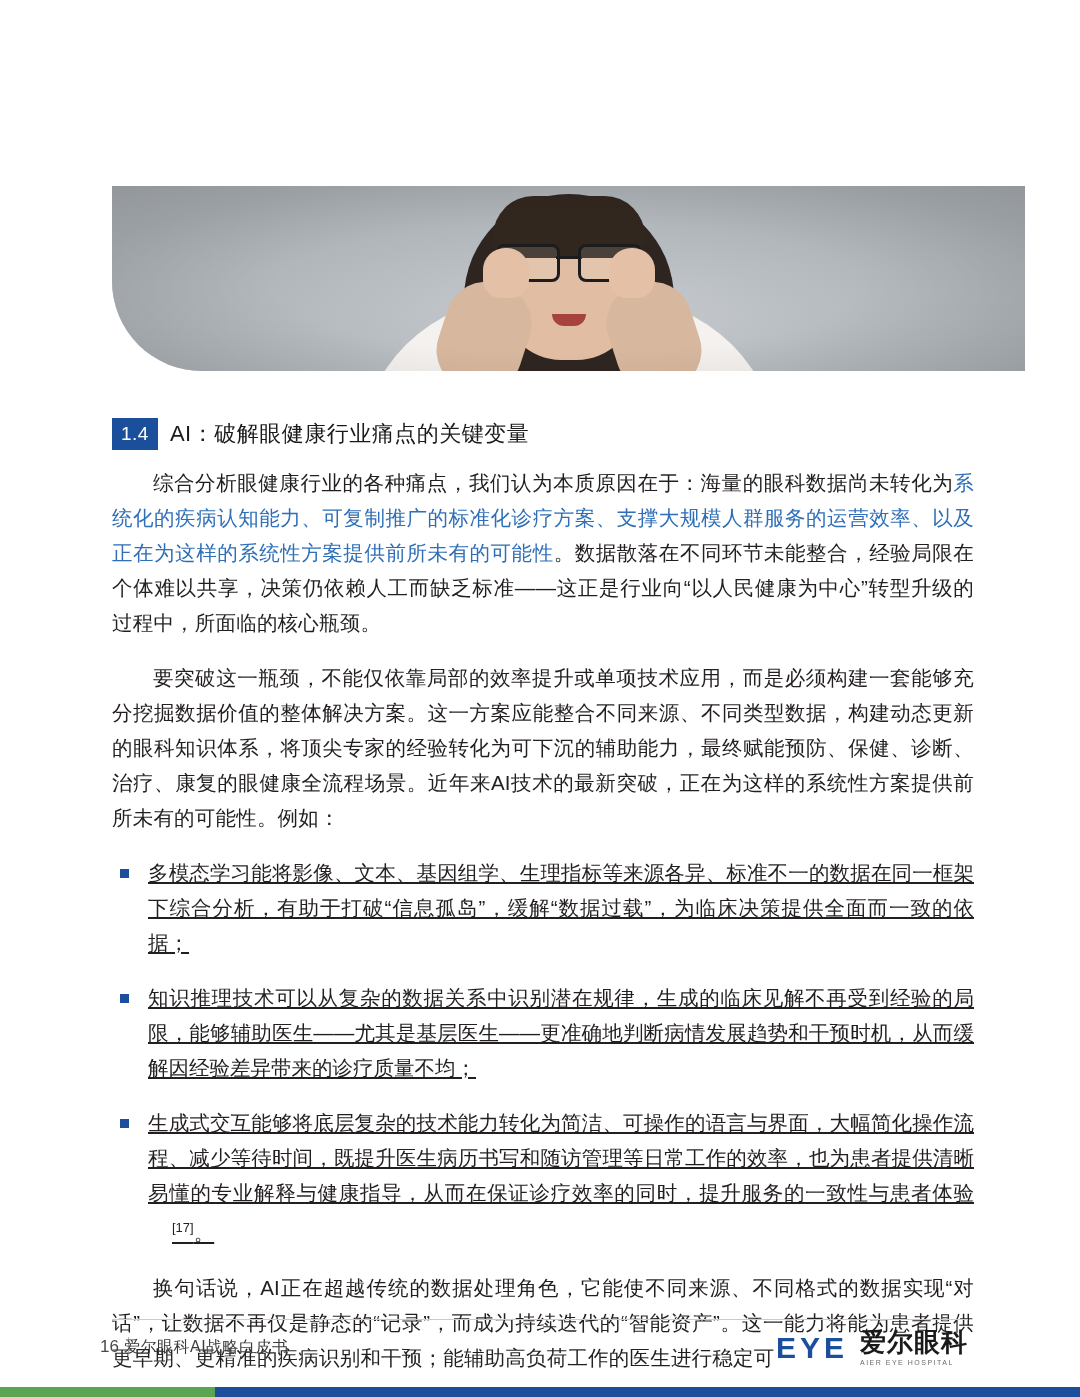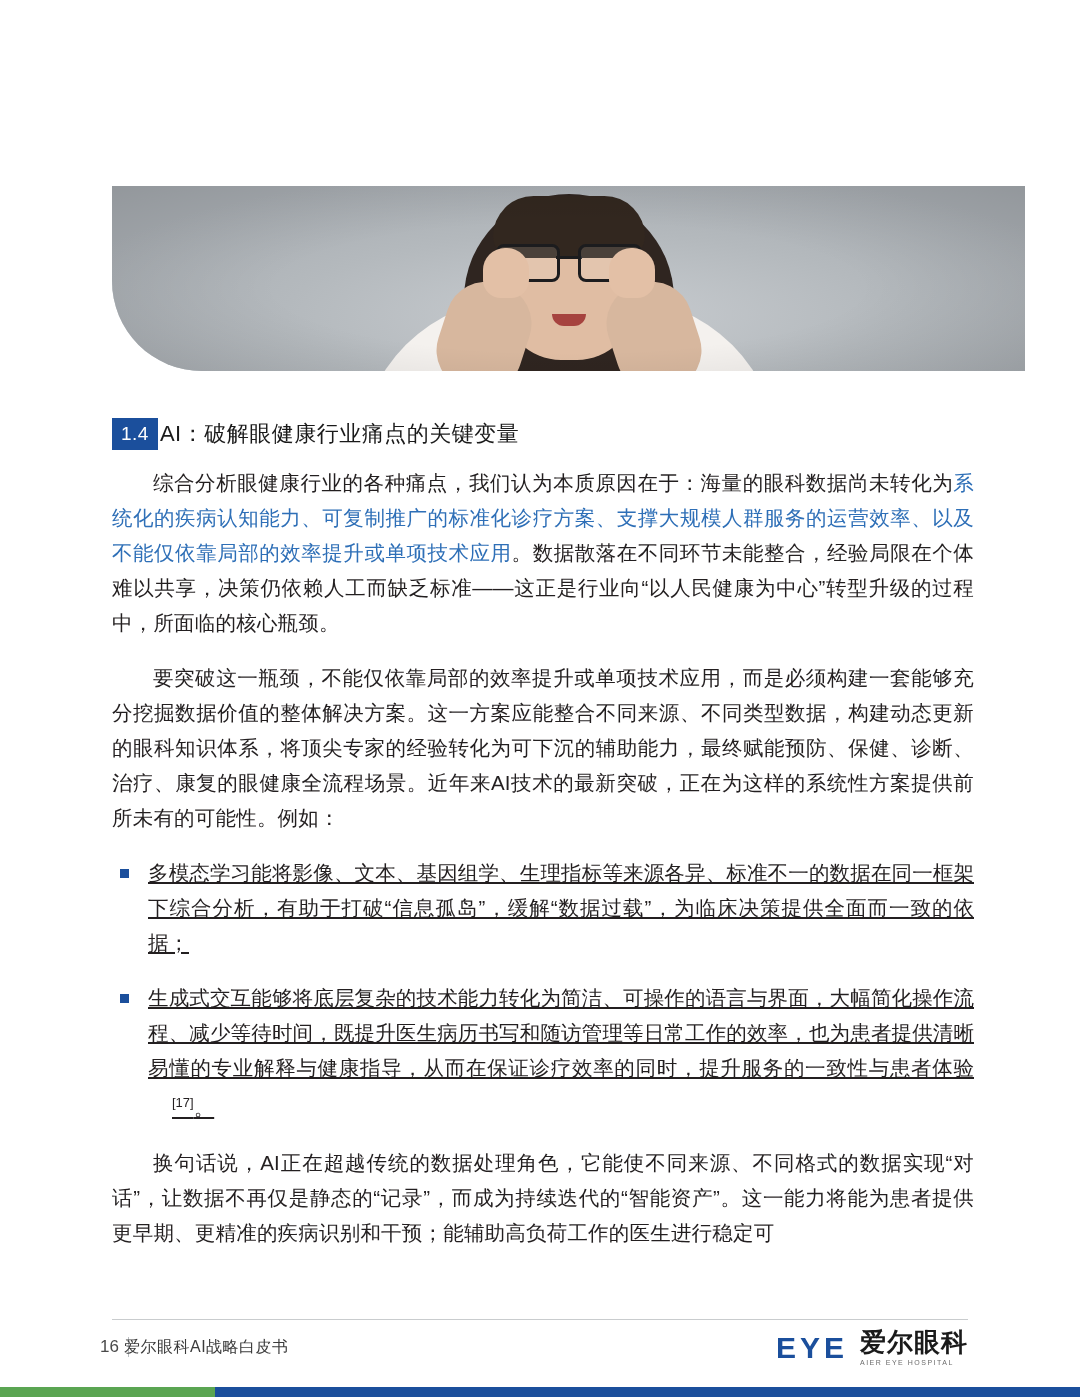--- a/index.html
+++ b/index.html
@@ -158,21 +158,21 @@
     background: radial-gradient(ellipse at 50% 55%, rgba(0,0,0,0) 45%, rgba(0,0,0,0.12) 100%);
   }
 
   
   .section-head {
     position: absolute;
     left: 112px;
     top: 418px;
     display: flex;
     align-items: center;
-    gap: 2px;
+    gap: 12px;
   }
   .section-num {
     background: #1b4f9c;
     color: #ffffff;
     font-size: 19px;
     line-height: 1;
     padding: 6px 9px 7px 9px;
     font-family: "Liberation Sans", sans-serif;
     letter-spacing: 0.5px;
   }
@@ -343,28 +343,32 @@
     </div>
   </div>
 
   <div class="section-head">
     <span class="section-num">1.4</span>
     <span class="section-title">AI：破解眼健康行业痛点的关键变量</span>
   </div>
 
   <div class="body-area">
 
-    <p class="para indent"><span>综合分析眼健康行业的各种痛点，我们认为本质原因在于：海量的眼科数据尚未转化为</span><span class="hl">系统化的疾病认知能力、可复制推广的标准化诊疗方案、支撑大规模人群服务的运营效率、以及</span><span class="hl">不能仅依靠局部的效率提升或单项技术应用</span><span>。数据散落在不同环节未能整合，经验局限在个体难以共享，决策仍依赖人工而缺乏标准——这正是行业向“以人民健康为中心”转型升级的过程中，所面临的核心瓶颈。</span></p>
+    <p class="para indent"><span>综合分析眼健康行业的各种痛点，我们认为本质原因在于：海量的眼科数据尚未转化为</span><span class="hl">系统化的疾病认知能力、可复制推广的标准化诊疗方案、支撑大规模人群服务的运营效率、以及</span><span class="hl">正在为这样的系统性方案提供前所未有的可能性</span><span>。数据散落在不同环节未能整合，经验局限在个体难以共享，决策仍依赖人工而缺乏标准——这正是行业向“以人民健康为中心”转型升级的过程中，所面临的核心瓶颈。</span></p>
 
     <p class="para indent">要突破这一瓶颈，不能仅依靠局部的效率提升或单项技术应用，而是必须构建一套能够充分挖掘数据价值的整体解决方案。这一方案应能整合不同来源、不同类型数据，构建动态更新的眼科知识体系，将顶尖专家的经验转化为可下沉的辅助能力，最终赋能预防、保健、诊断、治疗、康复的眼健康全流程场景。近年来AI技术的最新突破，正在为这样的系统性方案提供前所未有的可能性。例如：</p>
 
     <ul class="bullets">
       <li>
         <span class="sq"></span>
         <span>多模态学习能将影像、文本、基因组学、生理指标等来源各异、标准不一的数据在同一框架下综合分析，有助于打破“信息孤岛”，缓解“数据过载”，为临床决策提供全面而一致的依据；</span>
+      </li>
+      <li>
+        <span class="sq"></span>
+        <span>知识推理技术可以从复杂的数据关系中识别潜在规律，生成的临床见解不再受到经验的局限，能够辅助医生——尤其是基层医生——更准确地判断病情发展趋势和干预时机，从而缓解因经验差异带来的诊疗质量不均；</span>
       </li>
       <li>
         <span class="sq"></span>
         <span>生成式交互能够将底层复杂的技术能力转化为简洁、可操作的语言与界面，大幅简化操作流程、减少等待时间，既提升医生病历书写和随访管理等日常工作的效率，也为患者提供清晰易懂的专业解释与健康指导，从而在保证诊疗效率的同时，提升服务的一致性与患者体验</span><sup class="ref">[17]</sup><span>。</span>
       </li>
     </ul>
 
     <p class="para indent">换句话说，AI正在超越传统的数据处理角色，它能使不同来源、不同格式的数据实现“对话”，让数据不再仅是静态的“记录”，而成为持续迭代的“智能资产”。这一能力将能为患者提供更早期、更精准的疾病识别和干预；能辅助高负荷工作的医生进行稳定可</p>
   </div>
 

